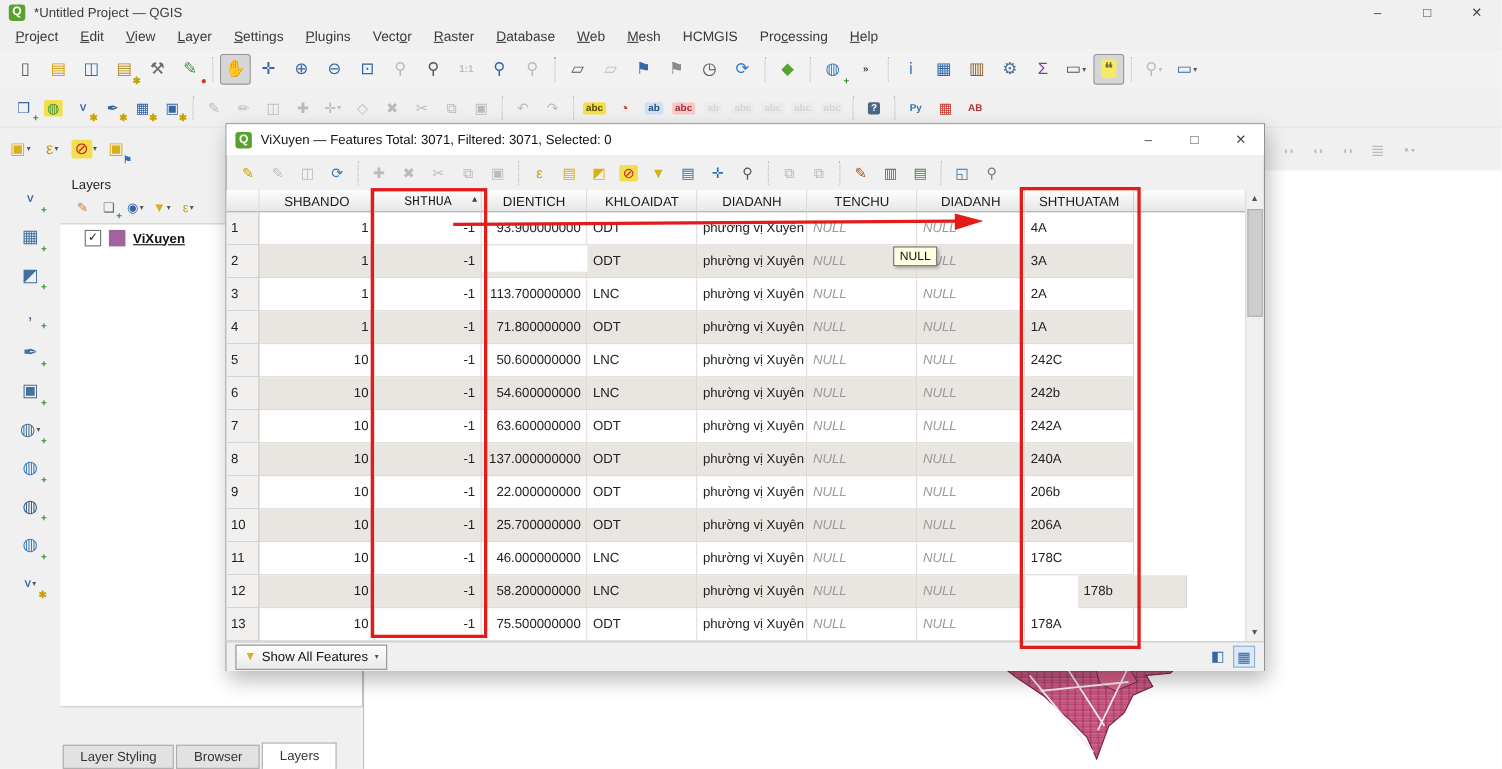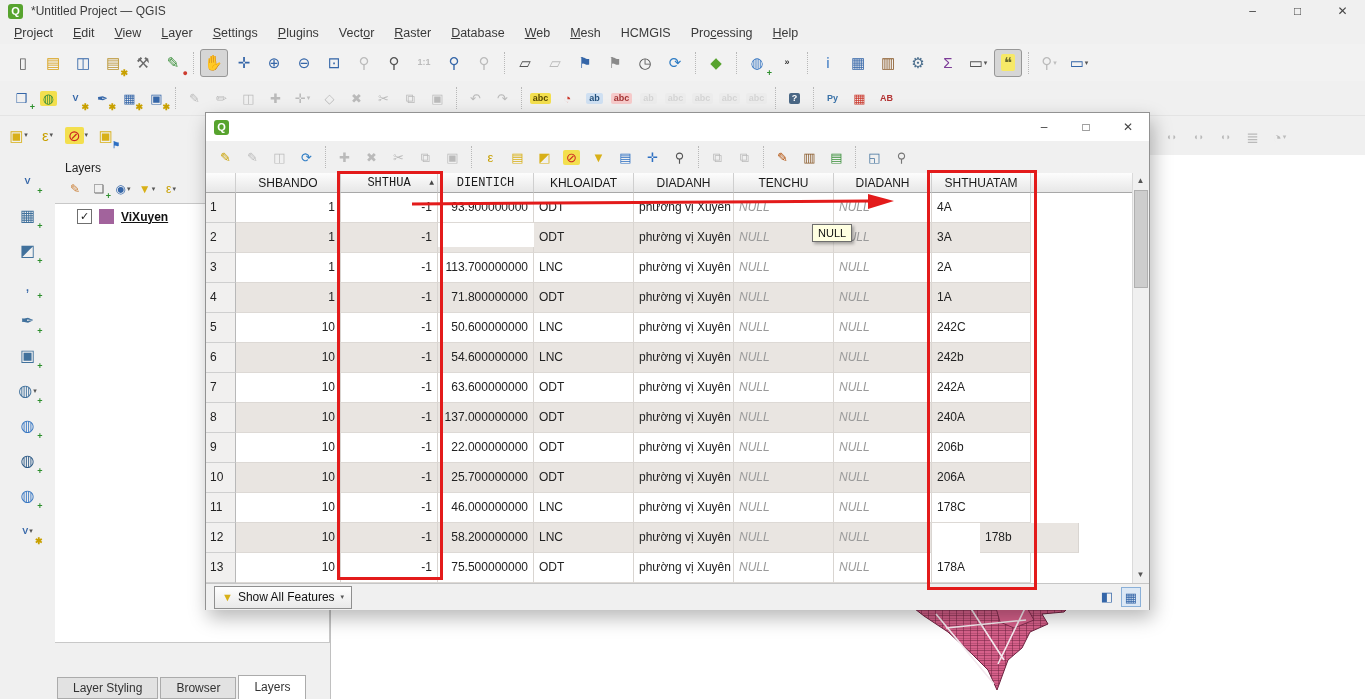--- a/index.html
+++ b/index.html
@@ -495,20 +495,21 @@
 </div>
 <div id="panel-tabs">
     <span class="ptab">Layer Styling</span>
     <span class="ptab">Browser</span>
     <span class="ptab active">Layers</span>
   </div>
 
 <div id="dialog">
   <div id="dlg-title">
     <span class="applogo">Q</span>
+    <span id="dlg-title-text">ViXuyen — Features Total: 3071, Filtered: 3071, Selected: 0</span>
     <span class="wctrls">
       <span class="wbtn">–</span>
       <span class="wbtn">□</span>
       <span class="wbtn">✕</span>
     </span>
   </div>
   <div id="dlg-toolbar" class="tbar">
       <div class="tbtn">
         <span class="glyph" style="color: rgb(200, 160, 0);">✎</span>
       </div>
@@ -586,21 +587,21 @@
       <div class="tbtn">
         <span class="glyph" style="color: rgb(119, 119, 119);">⚲</span>
       </div>
     </div>
 
   <div id="tbl">
     <div id="tbl-header">
         <div class="hcell rn"></div>
         <div class="hcell" style="width: 105px; text-align: center;"><span>SHBANDO</span></div>
         <div class="hcell" style="width: 97px; font-family: Liberation Mono, monospace;"><span>SHTHUA</span><span class="sort">▲</span></div>
-        <div class="hcell" style="width: 96px; font-family: Liberation Mono, monospace;"><span>DIENTICH</span></div>
+        <div class="hcell" style="width: 96px;"><span>DIENTICH</span></div>
         <div class="hcell" style="width: 100px;"><span>KHLOAIDAT</span></div>
         <div class="hcell" style="width: 100px;"><span>DIADANH</span></div>
         <div class="hcell" style="width: 100px;"><span>TENCHU</span></div>
         <div class="hcell" style="width: 98px;"><span>DIADANH</span></div>
         <div class="hcell" style="width: 99px;"><span>SHTHUATAM</span></div>
         <div class="hcell fill"></div>
       </div>
     <div id="tbl-body">
         <div class="trow">
           <div class="cell rn">1</div>

